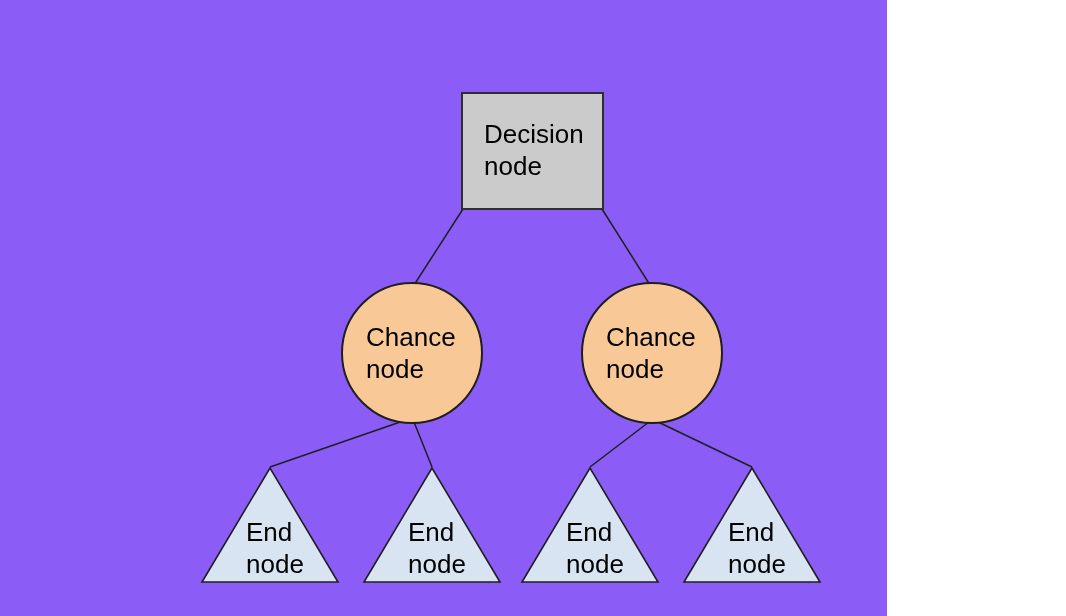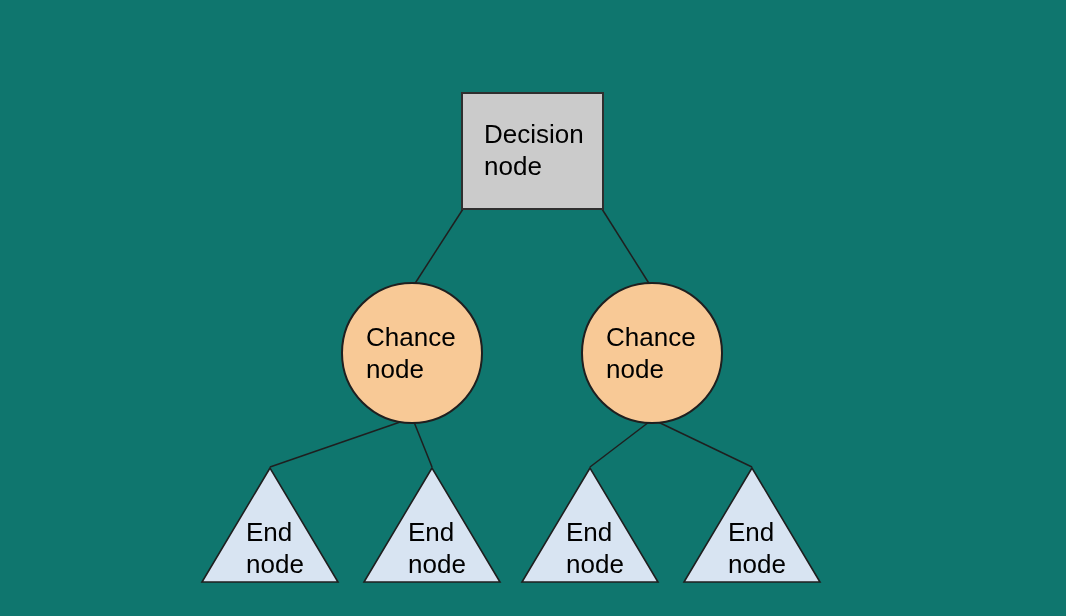--- a/index.html
+++ b/index.html
@@ -2,23 +2,23 @@
 <html><head>
 <meta charset="utf-8">
 <style>
   html, body {
     margin: 0;
     padding: 0;
     background: #ffffff;
   }
   #canvas {
     position: relative;
-    width: 1066px;
+    width: 887px;
     height: 616px;
-    background: #0f766e;
+    background: #8b5cf6;
     overflow: hidden;
   }
   svg {
     display: block;
   }
   text, tspan {
     font-family: "Liberation Sans", sans-serif;
     font-size: 26px;
     fill: #000000;
   }

